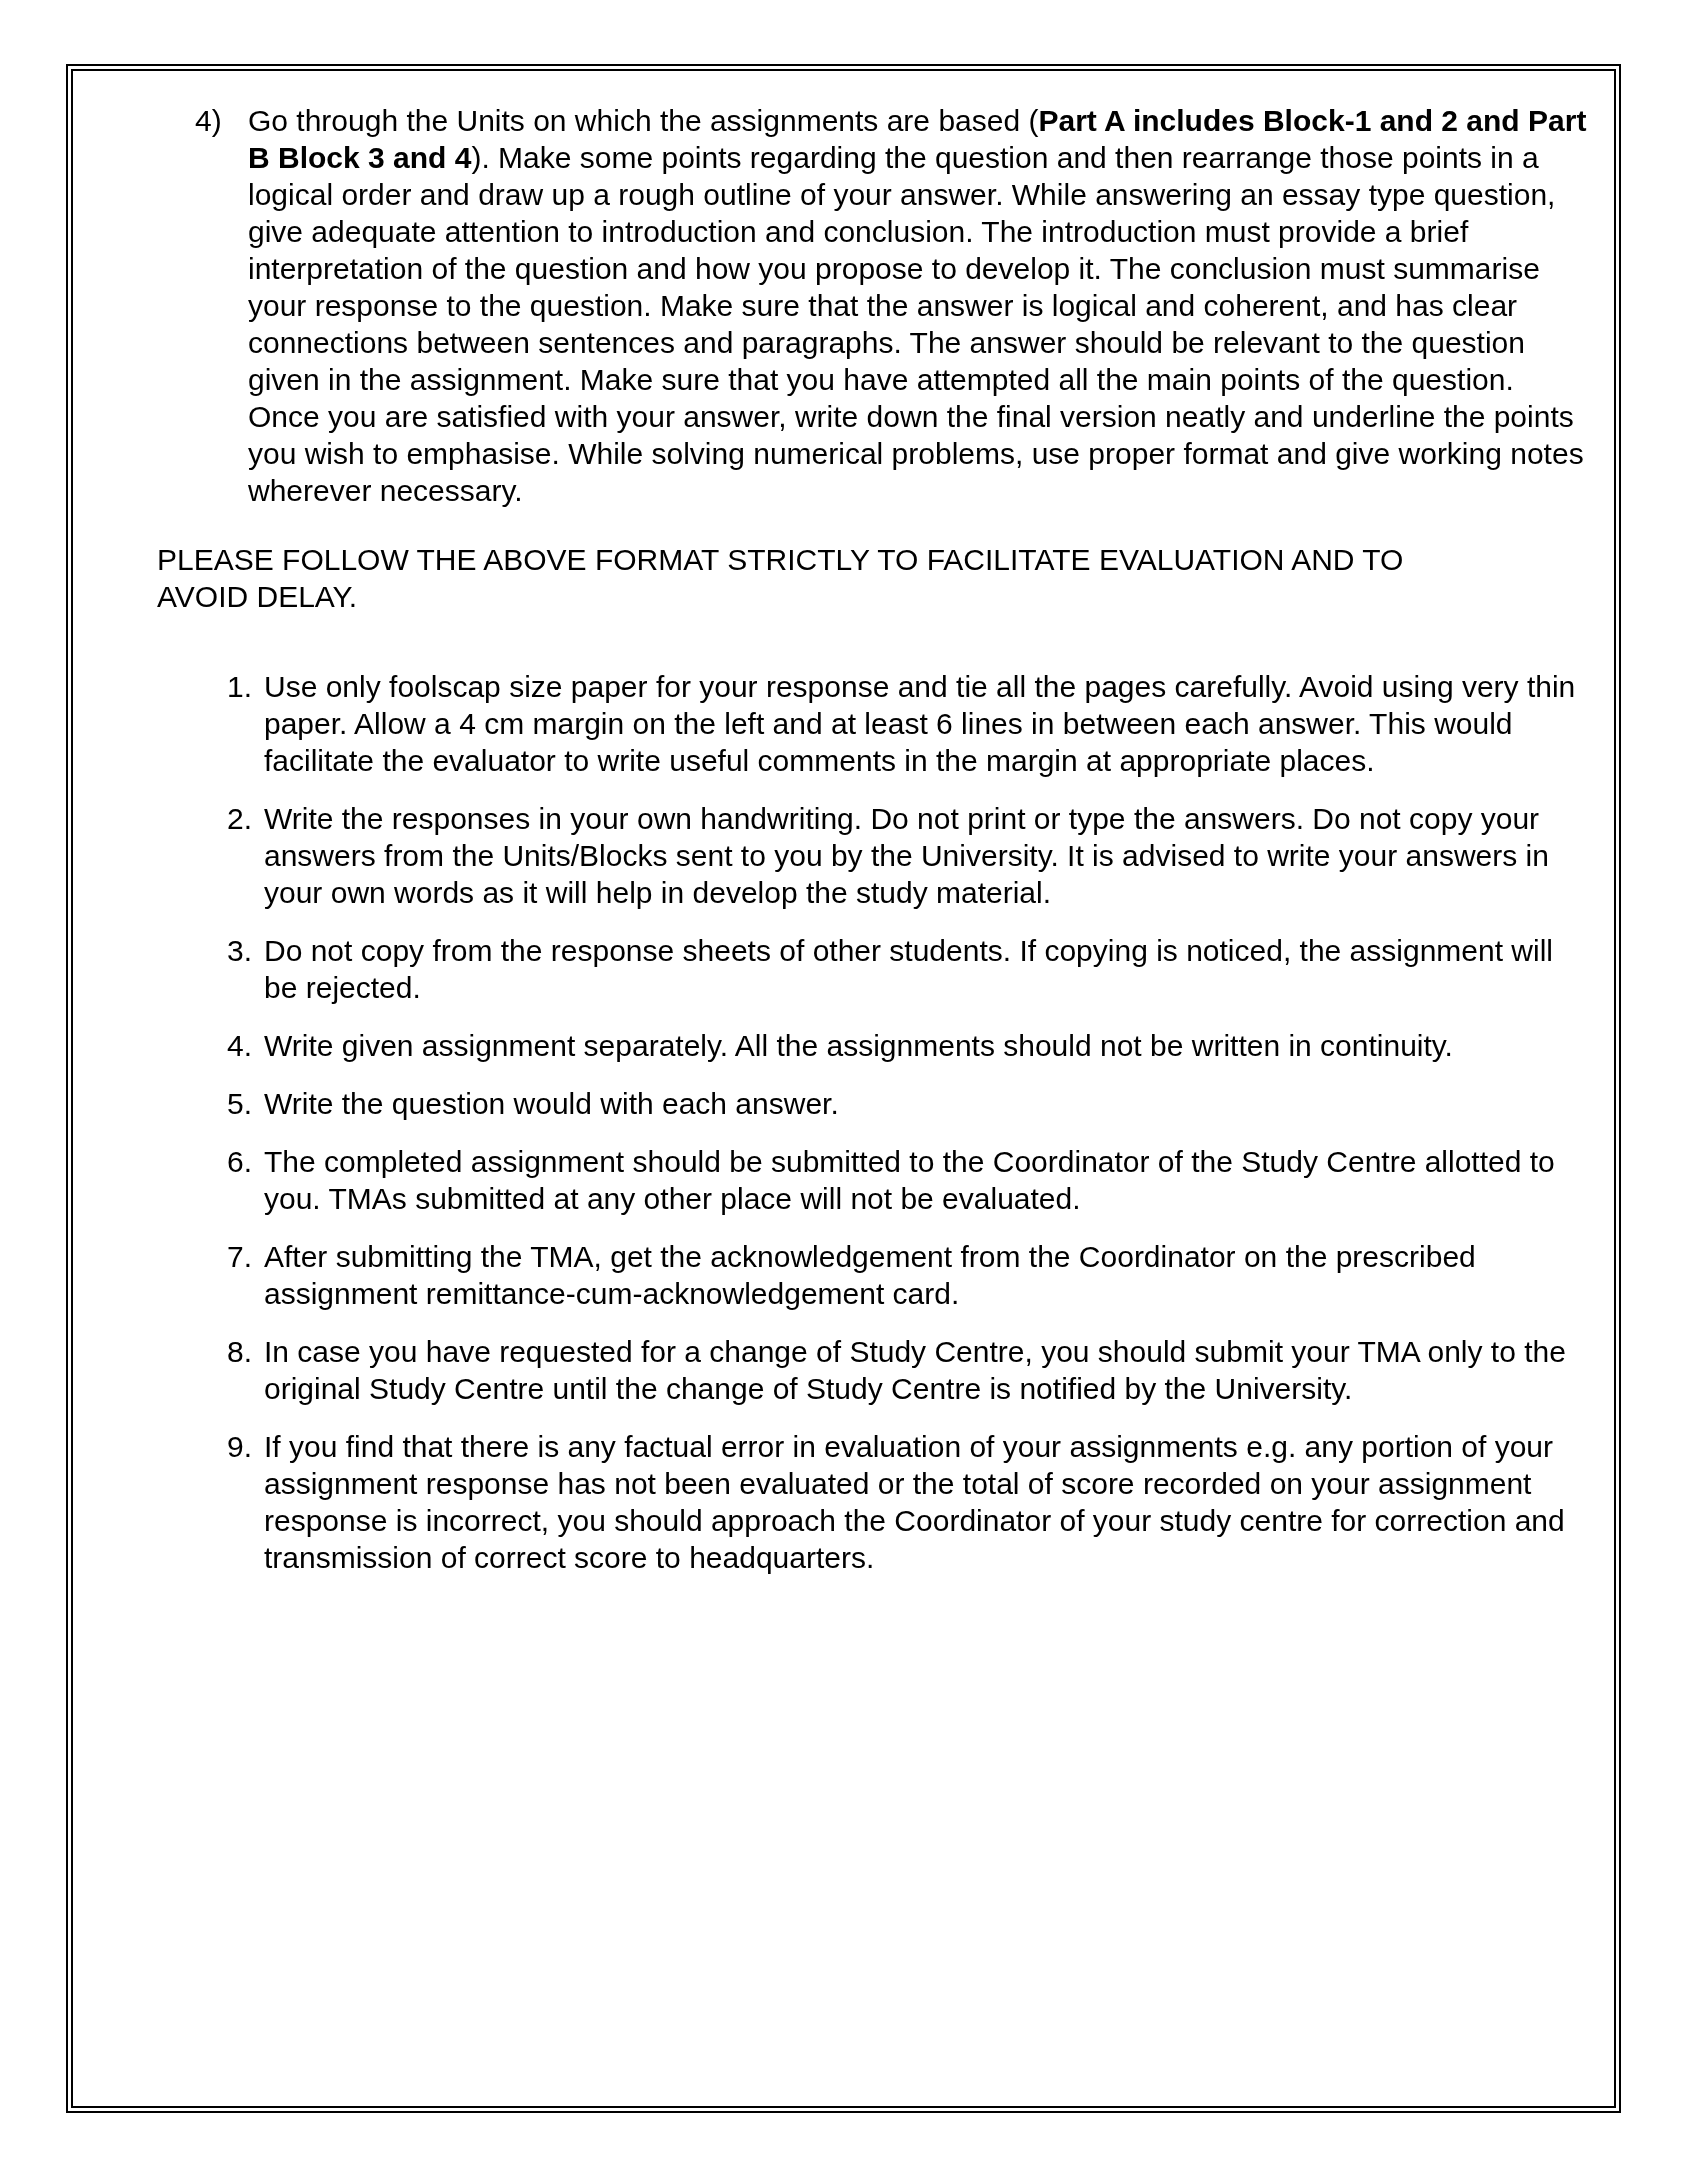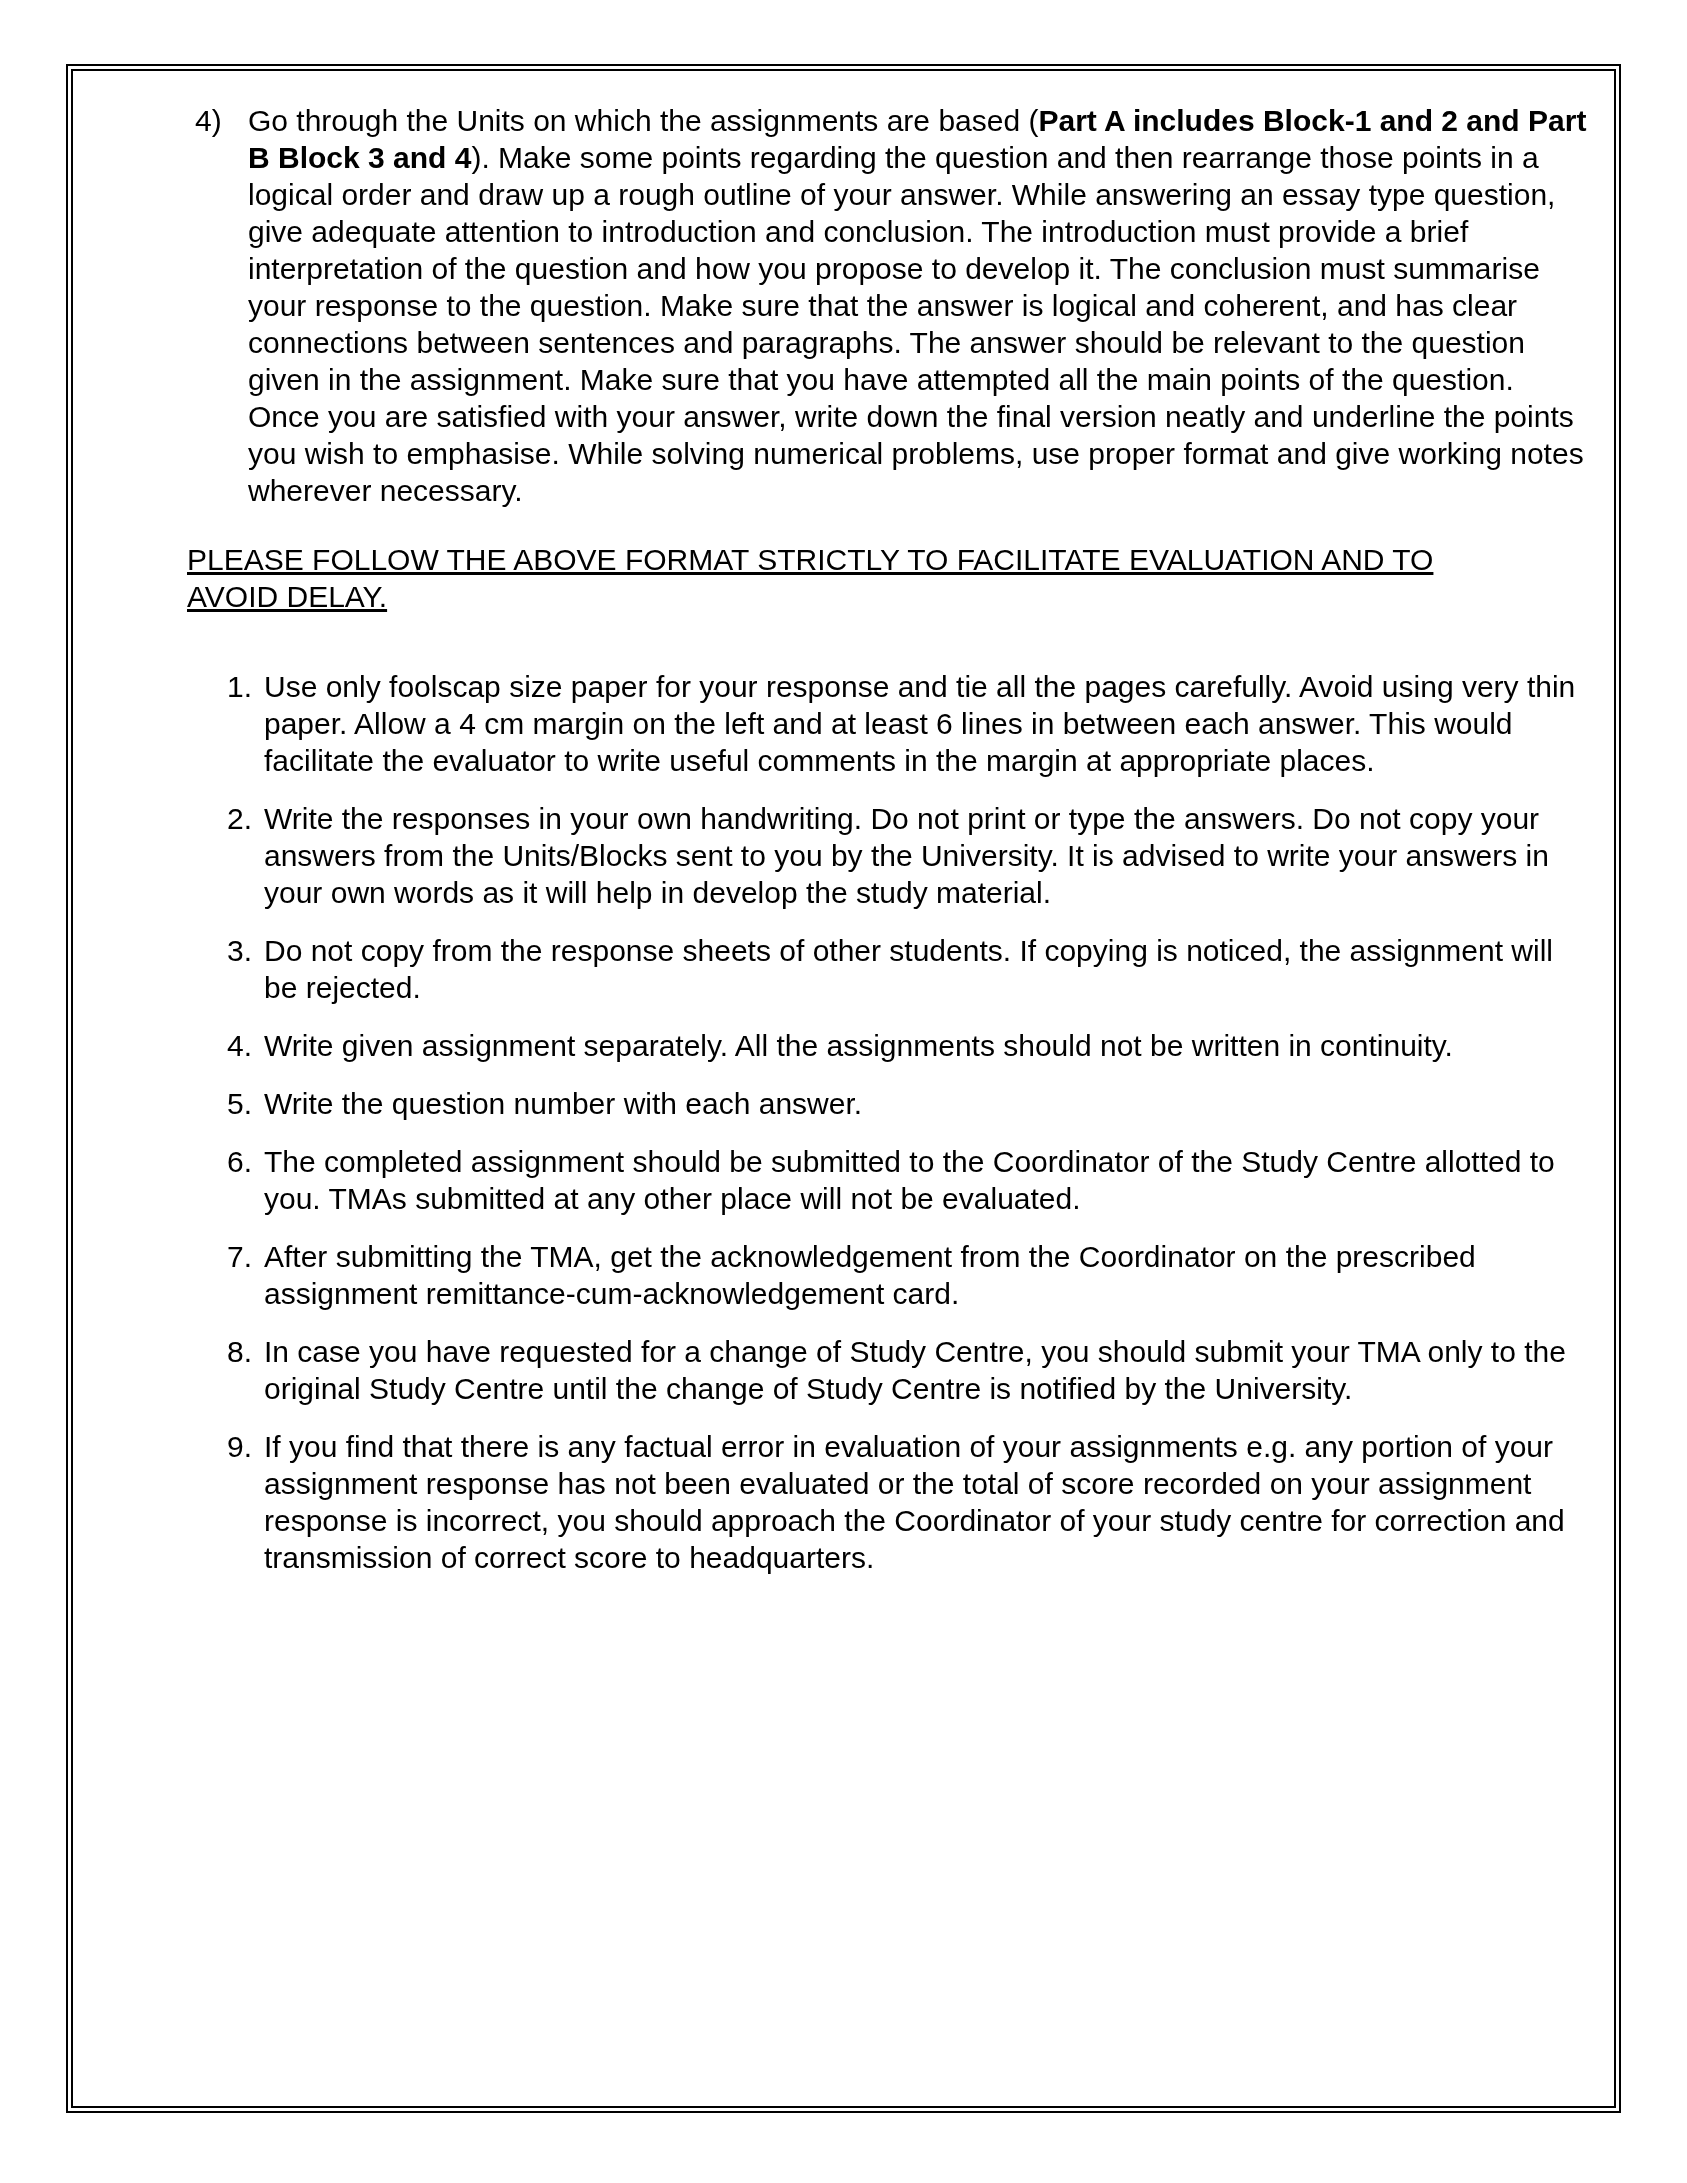--- a/index.html
+++ b/index.html
@@ -41,23 +41,22 @@
     flex: 0 0 53px;
   }
   .item4-body {
     width: 1343px;
   }
   .bold-seg {
     font-weight: bold;
   }
   .format-notice {
     margin-top: 32px;
-    margin-left: 114px;
+    margin-left: 84px;
     width: 1317px;
-    text-decoration: underline;
   }
   .instructions-list {
     margin-top: 53px;
   }
   .instruction-item {
     display: flex;
     align-items: flex-start;
     margin-left: 154px;
   }
   .instruction-item + .instruction-item {
@@ -100,21 +99,21 @@
       <div class="instruction-text">Do not copy from the response sheets of other students. If copying is noticed, the assignment will be rejected.</div>
     </div>
 
     <div class="instruction-item">
       <div class="instruction-number">4.</div>
       <div class="instruction-text">Write given assignment separately. All the assignments should not be written in continuity.</div>
     </div>
 
     <div class="instruction-item">
       <div class="instruction-number">5.</div>
-      <div class="instruction-text">Write the question number with each answer.</div>
+      <div class="instruction-text">Write the question would with each answer.</div>
     </div>
 
     <div class="instruction-item">
       <div class="instruction-number">6.</div>
       <div class="instruction-text">The completed assignment should be submitted to the Coordinator of the Study Centre allotted to you. TMAs submitted at any other place will not be evaluated.</div>
     </div>
 
     <div class="instruction-item">
       <div class="instruction-number">7.</div>
       <div class="instruction-text">After submitting the TMA, get the acknowledgement from the Coordinator on the prescribed assignment remittance-cum-acknowledgement card.</div>

